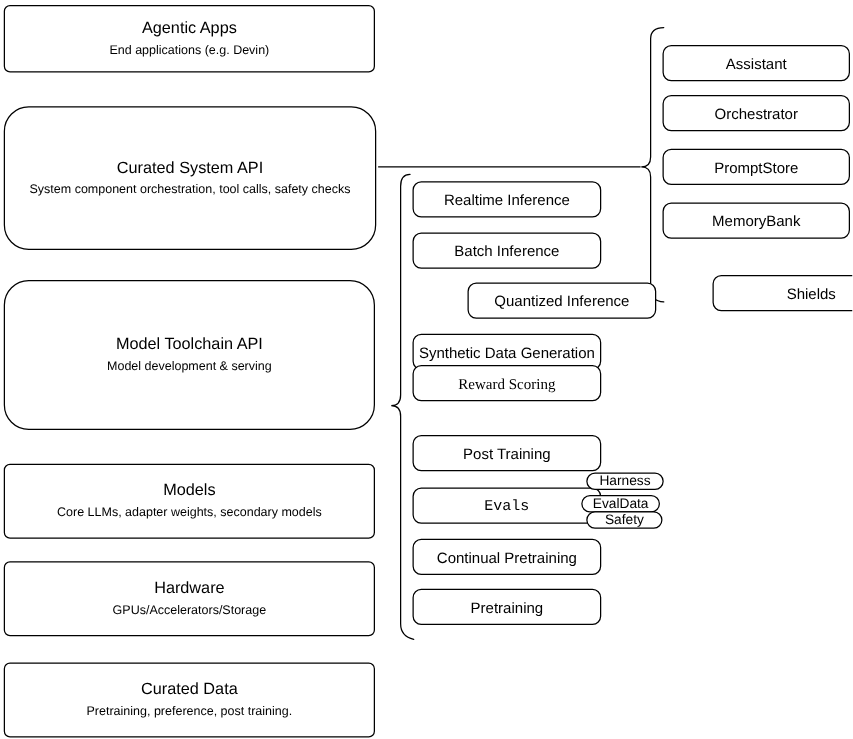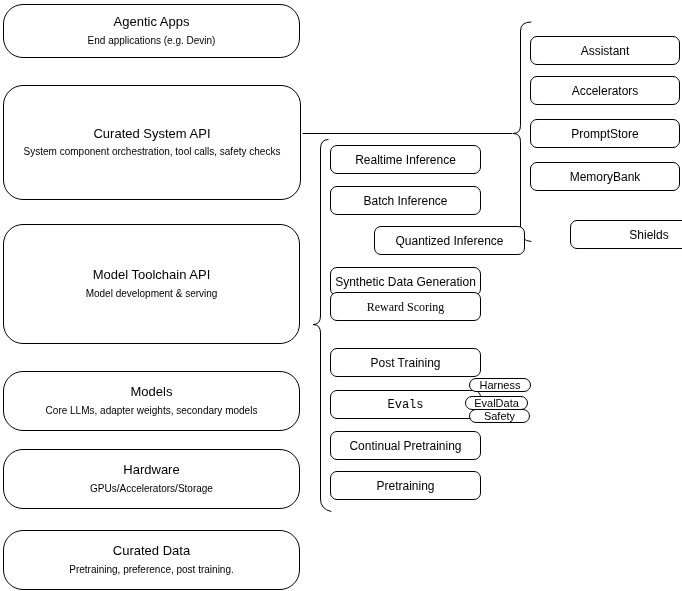--- a/index.html
+++ b/index.html
@@ -16,21 +16,21 @@
     position: absolute;
     box-sizing: border-box;
     border: 1px solid #000000;
     background: #ffffff;
     display: flex;
     flex-direction: column;
     align-items: center;
     justify-content: center;
     text-align: center;
   }
-  .stack-node { border-radius: 20px; }
+  .stack-node { border-radius: 5px; }
   .stack-node.big { border-radius: 20px; }
   .node .title { font-size: 13px; line-height: 1.15; }
   .node .subtitle { font-size: 10px; line-height: 1.2; margin-top: 5px; }
   .chip {
     position: absolute;
     box-sizing: border-box;
     border: 1px solid #000000;
     background: #ffffff;
     border-radius: 7px;
     display: flex;
@@ -134,21 +134,21 @@
     <span>EvalData</span>
   </div>
   <div class="tag" style="left:469px; top:409px; width:61px; height:14px;">
     <span>Safety</span>
   </div>
 
   <div class="chip" style="left:530px; top:36px; width:150px; height:29px;">
     <span>Assistant</span>
   </div>
   <div class="chip" style="left:530px; top:76px; width:150px; height:29px;">
-    <span>Accelerators</span>
+    <span>Orchestrator</span>
   </div>
   <div class="chip" style="left:530px; top:119px; width:150px; height:29px;">
     <span>PromptStore</span>
   </div>
   <div class="chip" style="left:530px; top:162px; width:150px; height:29px;">
     <span>MemoryBank</span>
   </div>
   <div class="chip" style="left:530px; top:220px; width:158px; height:29px;margin-left:40px;">
     <span>Shields</span>
   </div>

